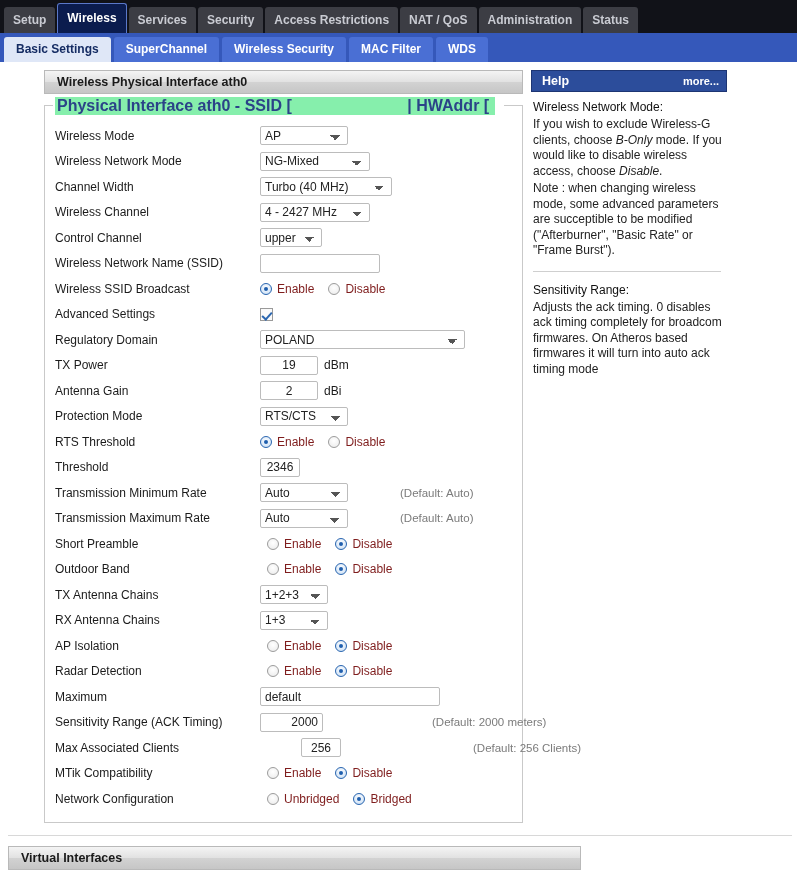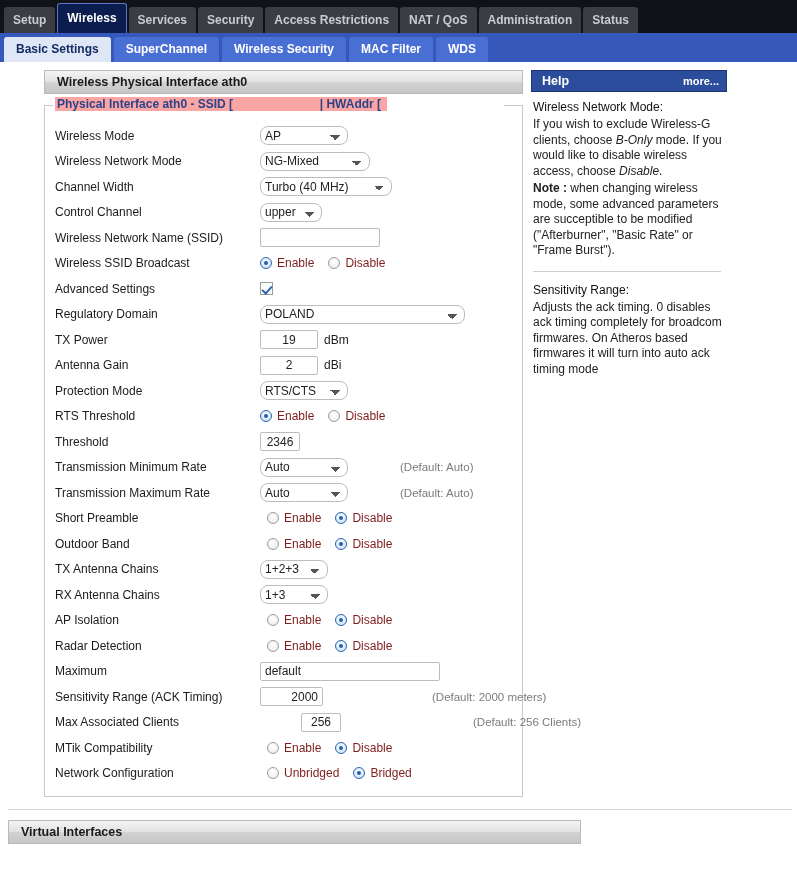--- a/index.html
+++ b/index.html
@@ -108,25 +108,25 @@
     height: 1px;
     background: #c9c9c9;
   }
   .fieldset::before { left: 0; width: 8px; }
   .fieldset::after  { right: 0; width: 18px; }
 
   .legend {
     position: absolute;
     top: -8px;
     left: 10px;
-    background: #fca5a5;
+    background: #86efac;
     padding: 0 6px 0 2px;
     color: #2b4388;
     font-weight: bold;
-    font-size: 12px;
+    font-size: 16px;
     white-space: pre;
   }
 
   .rows { padding-top: 18px; }
 
   .row {
     display: flex;
     align-items: center;
     min-height: 25.5px;
     padding-left: 10px;
@@ -145,21 +145,21 @@
     white-space: nowrap;
   }
 
   
   select.sel {
     font-family: "Liberation Sans", sans-serif;
     font-size: 12px;
     color: #222;
     background: #ffffff;
     border: 1px solid #bcbcbc;
-    border-radius: 8px;
+    border-radius: 2px;
     height: 19px;
     padding: 0 2px 0 4px;
     -webkit-appearance: none;
     appearance: none;
     background-image:
       linear-gradient(45deg, transparent 50%, #555 50%),
       linear-gradient(135deg, #555 50%, transparent 50%);
     background-position:
       calc(100% - 12px) 8px,
       calc(100% - 7px) 8px;
@@ -260,21 +260,21 @@
     color: #111;
     margin-bottom: 3px;
   }
   .help-p {
     font-size: 12px;
     line-height: 15.5px;
     color: #222;
     margin: 0 0 2px 0;
   }
   .help-p i { font-style: italic; }
-  .help-p b { font-weight: bold; }
+  .help-p b { font-weight: normal; }
   .help-sep {
     border: none;
     border-top: 1px solid #cfcfcf;
     margin: 12px 4px 11px 0;
   }
 
   .bottom-sep {
     border: none;
     border-top: 1px solid #d8d8d8;
     margin: 12px 5px 10px 8px;
@@ -334,20 +334,28 @@
 
         <div class="row">
           <div class="lbl">Channel Width</div>
           <div class="ctl">
             <select class="sel w-lg">
               <option>Turbo (40 MHz)</option>
             </select>
           </div>
         </div>
 
+        <div class="row">
+          <div class="lbl">Wireless Channel</div>
+          <div class="ctl">
+            <select class="sel w-md">
+              <option>4 - 2427 MHz</option>
+            </select>
+          </div>
+        </div>
 
         <div class="row">
           <div class="lbl">Control Channel</div>
           <div class="ctl">
             <select class="sel w-tiny">
               <option>upper</option>
             </select>
           </div>
         </div>
 

